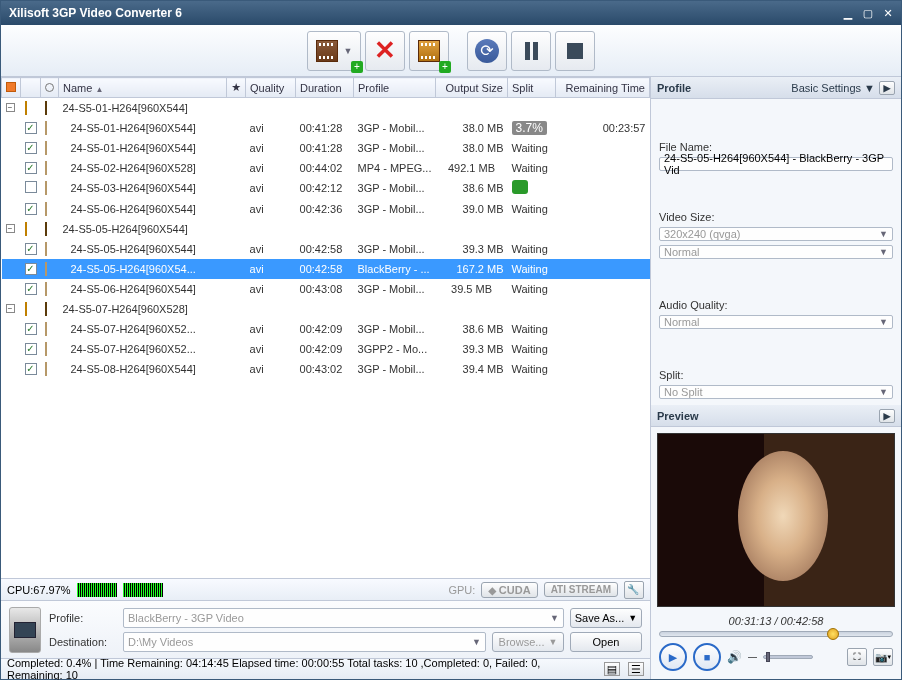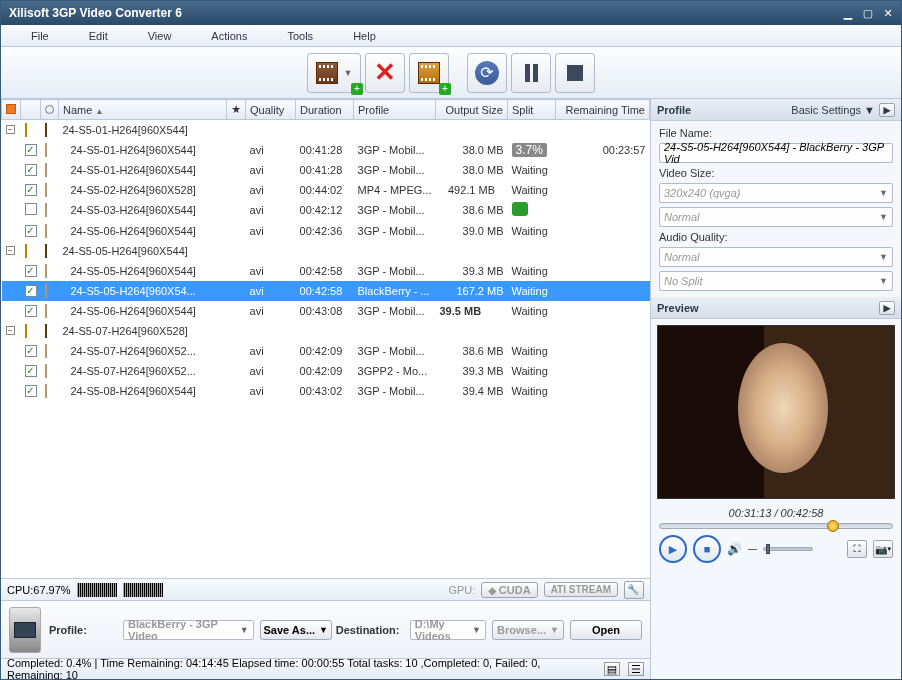--- a/index.html
+++ b/index.html
@@ -61,39 +61,39 @@
 .cpu-graph { width:40px; height:14px; background:#000; }
 .cpu-graph-inner { height:100%; background:repeating-linear-gradient(90deg,#2f2 0 1px, #000 1px 2px); }
 .sys-right { margin-left:auto; display:flex; align-items:center; gap:6px; }
 .sys-badge { padding:1px 6px; border:1px solid #9aa4b0; border-radius:3px; background:linear-gradient(#fefefe,#e0e4e8); font-size:10px; font-weight:bold; }
 .gray { color:#999; }
 
 
 .bottom-panel { height:58px; border-bottom:1px solid #c0c8d8; background:linear-gradient(#fbfcfe,#eef2f8); display:flex; align-items:center; padding:4px 8px; gap:8px; }
 .device-img { width:32px; height:46px; border:1px solid #aaa; border-radius:3px; background:linear-gradient(#e8e8e8,#888); display:flex; align-items:center; justify-content:center; }
 .device-screen { width:22px; height:16px; background:#345; border:1px solid #223; }
-.bp-rows { flex:1; display:flex; flex-direction:row; gap:4px;font-weight:bold; }
+.bp-rows { flex:1; display:flex; flex-direction:column; gap:4px; }
 .bp-row { display:flex; align-items:center; gap:6px; }
 .bp-label { width:68px; text-align:left; color:#333; }
 .bp-input { flex:1; height:20px; border:1px solid #b0bac8; border-radius:2px; padding:0 4px; background:#fefefe; color:#999; display:flex; align-items:center; }
 .bp-btn { width:72px; height:20px; border:1px solid #a0aab8; border-radius:3px; background:linear-gradient(#fefefe,#e4e8ee); cursor:pointer; display:flex; align-items:center; justify-content:center; }
 .bp-btn.dis { color:#999; }
 .drop-arrow { margin-left:auto; color:#667; font-size:9px; }
 
 
 .statusbar { height:20px; background:linear-gradient(#f6f9fd,#e6ecf4); display:flex; align-items:center; padding:0 6px; font-size:11px; gap:4px; }
 .sb-icon { width:16px; height:14px; border:1px solid #999; background:linear-gradient(#fefefe,#e0e4e8); display:flex; align-items:center; justify-content:center; cursor:pointer; margin-left:2px; }
 
 
 .panel-head { height:22px; background:linear-gradient(#eaeff6,#d6deea); border-bottom:1px solid #c0c8d8; display:flex; align-items:center; padding:0 6px; font-weight:bold; color:#2a3a4a; }
 .panel-head .sp { margin-left:auto; font-weight:normal; cursor:pointer; }
 .panel-head .arrow-btn { width:16px; height:14px; border:1px solid #9aa4b0; border-radius:2px; background:linear-gradient(#fefefe,#e0e4e8); margin-left:4px; cursor:pointer; display:flex;align-items:center;justify-content:center;font-size:9px; }
 .profile-body { padding:6px 8px; display:flex; flex-direction:column; gap:4px; }
-.field-label { color:#333; }
-.field-input { height:20px; border:1px solid #b0bac8; border-radius:2px; padding:0 4px; background:#fefefe; display:flex; align-items:center;font-style:italic; }
+.field-label { color:#333;margin-top:36px; }
+.field-input { height:14px; border:1px solid #b0bac8; border-radius:2px; padding:0 4px; background:#fefefe; display:flex; align-items:center; }
 .field-input.dis { color:#999; }
 .field-input .drop-arrow { margin-left:auto; }
 
 .preview-body { flex:1; display:flex; flex-direction:column; background:#f4f7fb; }
 .video-frame { margin:6px; height:174px; background:#000; border:1px solid #333; display:flex; align-items:center; justify-content:center; position:relative; overflow:hidden; }
 .frame-scene { width:100%; height:100%; background:linear-gradient(90deg,#1a0a08 0 45%, #3a2416 45% 100%); position:relative; }
 .frame-light { position:absolute; right:28%; top:10%; width:90px; height:130px; background:radial-gradient(ellipse at center,#f0d8b8 0%, #d8b088 40%, #8a604a 100%); border-radius:50%; }
 .time-row { text-align:center; padding:2px 0 4px; color:#333;font-style:italic; }
 .seekbar { margin:0 8px; height:6px; background:linear-gradient(#cad2de,#e0e6ee); border:1px solid #a0aab8; border-radius:3px; position:relative; }
 .seek-thumb { position:absolute; top:-4px; width:12px; height:12px; border-radius:50%; background:radial-gradient(#ffe060,#e0a020); border:1px solid #a07000; }
@@ -111,28 +111,20 @@
 
 <div class="window">
 
   <div class="titlebar">
     <span class="titlebar-title">Xilisoft 3GP Video Converter 6</span>
     <span class="win-btn">▁</span>
     <span class="win-btn">▢</span>
     <span class="win-btn">✕</span>
   </div>
 
-  <div class="menubar">
-    <span class="menu-item">File</span>
-    <span class="menu-item">Edit</span>
-    <span class="menu-item">View</span>
-    <span class="menu-item">Actions</span>
-    <span class="menu-item">Tools</span>
-    <span class="menu-item">Help</span>
-  </div>
 
   <div class="toolbar">
     <div class="tb-btn wide" style="position:relative;">
       <span class="icon-film"></span>
       <span class="plus-badge">+</span>
       <span style="margin-left:6px;font-size:9px;color:#667;">▼</span>
     </div>
     <div class="tb-btn">
         <span class="icon-x">✕</span>
       </div>
@@ -288,21 +280,21 @@
               </tr>
               <tr>
                 <td></td>
                 <td><span class="chk on"></span></td>
                 <td><span class="fileicon"></span></td>
                 <td style="padding-left:12px;">24-S5-06-H264[960X544]</td>
                 <td></td>
                 <td>avi</td>
                 <td>00:43:08</td>
                 <td>3GP - Mobil...</td>
-                <td style="text-align:left;font-weight:bold;">39.5 MB</td>
+                <td style="text-align:center;">39.5 MB</td>
                 <td>Waiting</td>
                 <td style="text-align:right;"></td>
               </tr>
               <tr>
                 <td>
                   <span class="tree-cell">
                     <span class="expander">−</span>
                   </span>
                 </td>
                 <td><span class="folder"></span></td>
@@ -426,20 +418,21 @@
           </div>
         <div class="field-input dis">
             <span>Normal</span>
             <span class="drop-arrow">▼</span>
           </div>
         <span class="field-label">Audio Quality:</span>
         <div class="field-input dis">
             <span>Normal</span>
             <span class="drop-arrow">▼</span>
           </div>
+        <span class="field-label">Split:</span>
         <div class="field-input dis">
             <span>No Split</span>
             <span class="drop-arrow">▼</span>
           </div>
       </div>
 
       <div class="panel-head">
         <span>Preview</span>
         <span class="sp"></span>
         <span class="arrow-btn">▶</span>

